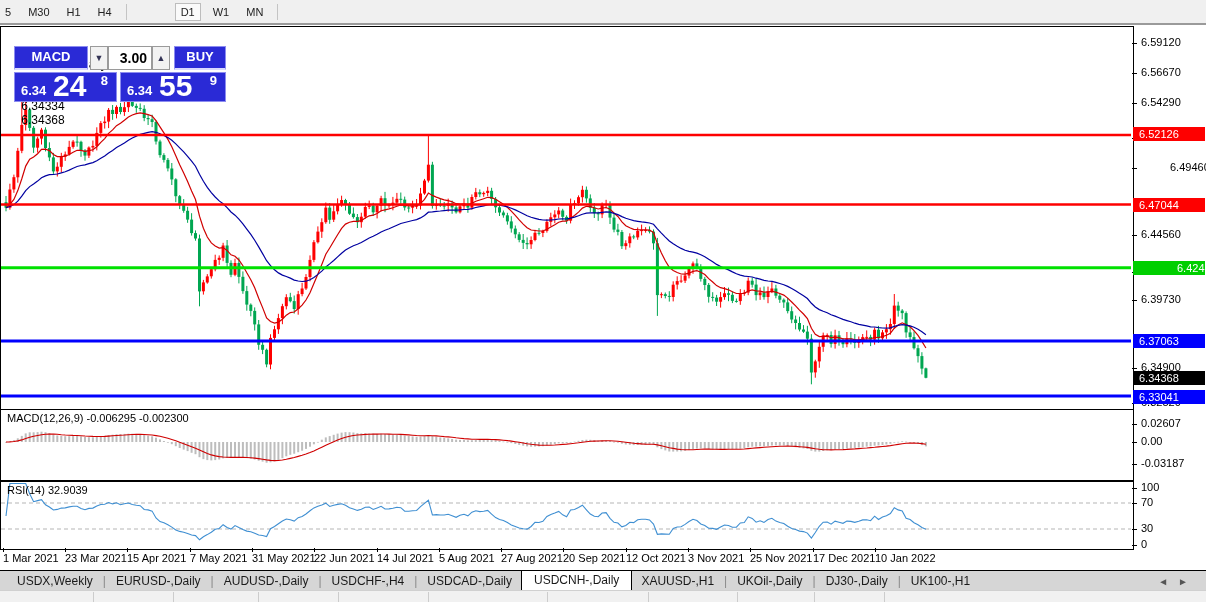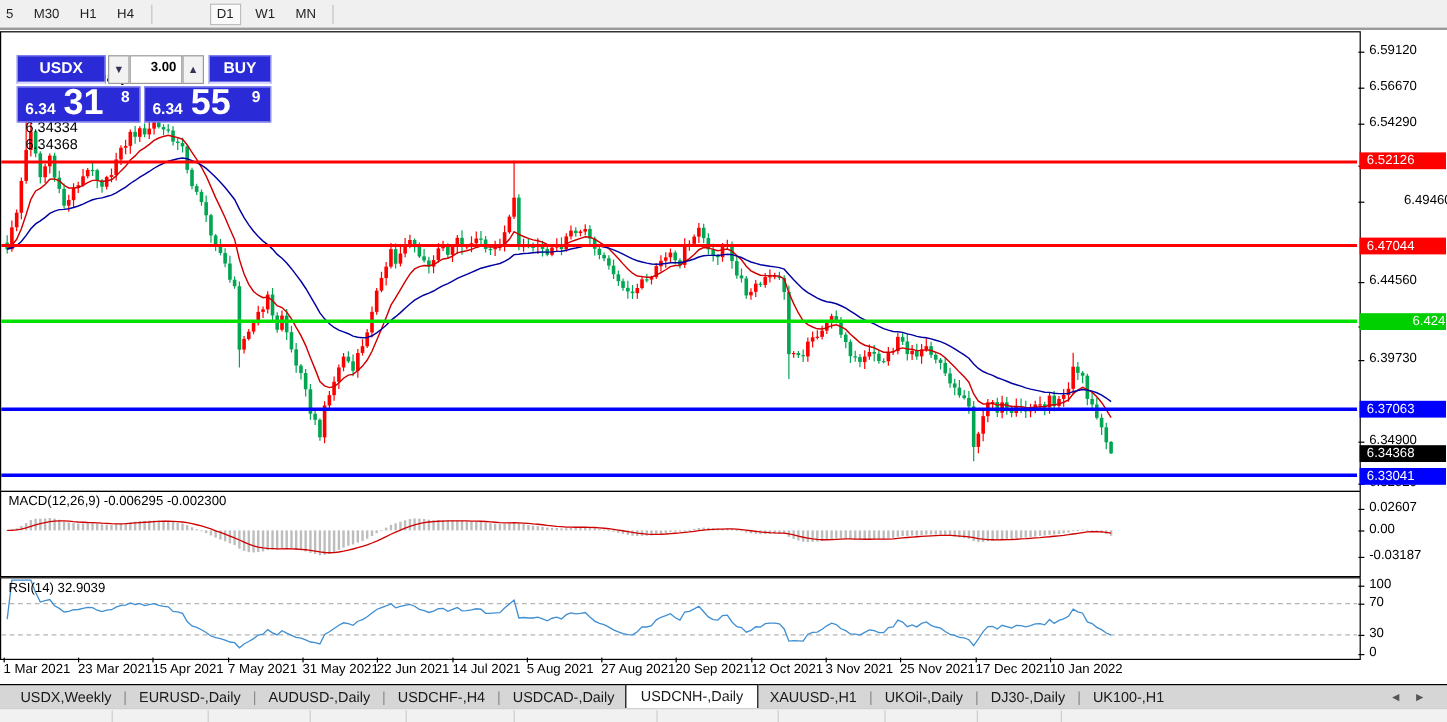--- a/index.html
+++ b/index.html
@@ -21,21 +21,21 @@
   .pane-label{position:absolute;left:6px;top:2px;font-size:11px;color:#000;white-space:pre;z-index:5;}
   #chart-header{left:8px;top:4px;font-size:12px;color:#000;z-index:6;white-space:pre;}
   #chart-header .tri{font-size:9px;}
   
   #trade-panel{left:14px;top:21px;width:212px;height:56px;z-index:10;font-weight:bold;}
   .tp-btn{position:absolute;background:#2a2ad6;color:#fff;text-align:center;font-size:13px;
     border:1px solid #8c8cf0;border-bottom:2px solid #d9d9ff;box-sizing:border-box;height:24px;line-height:20px;cursor:pointer;}
   .spin{position:absolute;top:0;height:24px;box-sizing:border-box;background:#f2f2f2;border:1px solid #9a9a9a;
     text-align:center;font-size:9px;color:#335;line-height:22px;cursor:pointer;}
   #vol-field{position:absolute;left:94px;top:0;width:44px;height:24px;box-sizing:border-box;background:#fff;
-    border:1px solid #9a9a9a;font-size:11px;color:#000;text-align:right;padding:3px 4px 0 0;}
+    border:1px solid #9a9a9a;font-size:14px;color:#000;text-align:right;padding:3px 4px 0 0;}
   .price-box{position:absolute;top:26px;height:30px;background:#2a2ad6;color:#fff;border:1px solid #8c8cf0;box-sizing:border-box;}
   .pb-small{position:absolute;left:6px;bottom:3px;font-size:13px;}
   .pb-big{position:absolute;left:38px;top:-4px;font-size:30px;}
   .pb-sup{position:absolute;right:8px;top:0;font-size:13px;}
   
   .tick-label{position:absolute;font-size:11px;color:#000;white-space:nowrap;text-align:right;}
   .tick-dash{position:absolute;width:5px;height:1px;background:#000;}
   .marker{position:absolute;left:1133px;width:72px;height:14px;color:#fff;font-size:11px;
     text-align:left;padding-left:6px;box-sizing:border-box;line-height:14px;z-index:4;}
   .date-label{position:absolute;font-size:11px;color:#000;top:527px;white-space:nowrap;}
@@ -70,28 +70,28 @@
   <div id="chart-header" class="abs">
     <span class="tri">▲</span>
     <span>USDCNH-,Daily</span>
     <span>6.35064</span>
     <span>6.35115</span>
     <span>6.34334</span>
     <span>6.34368</span>
   </div>
 
   <div id="trade-panel" class="abs">
-    <div class="tp-btn" style="left:0;width:74px;">USDX</div>
+    <div class="tp-btn" style="left:0;width:74px;">MACD</div>
     <div class="spin" style="left:76px;width:18px;">▼</div>
     <div id="vol-field">3.00</div>
     <div class="spin" style="left:138px;width:18px;">▲</div>
     <div class="tp-btn" style="left:160px;width:52px;">BUY</div>
     <div class="price-box" style="left:0;width:103px;">
       <span class="pb-small">6.34</span>
-      <span class="pb-big">31</span>
+      <span class="pb-big">24</span>
       <span class="pb-sup">8</span>
     </div>
     <div class="price-box" style="left:106px;width:106px;">
       <span class="pb-small">6.34</span>
       <span class="pb-big">55</span>
       <span class="pb-sup">9</span>
     </div>
   </div>
 
   <div id="main-panel" class="panel">

